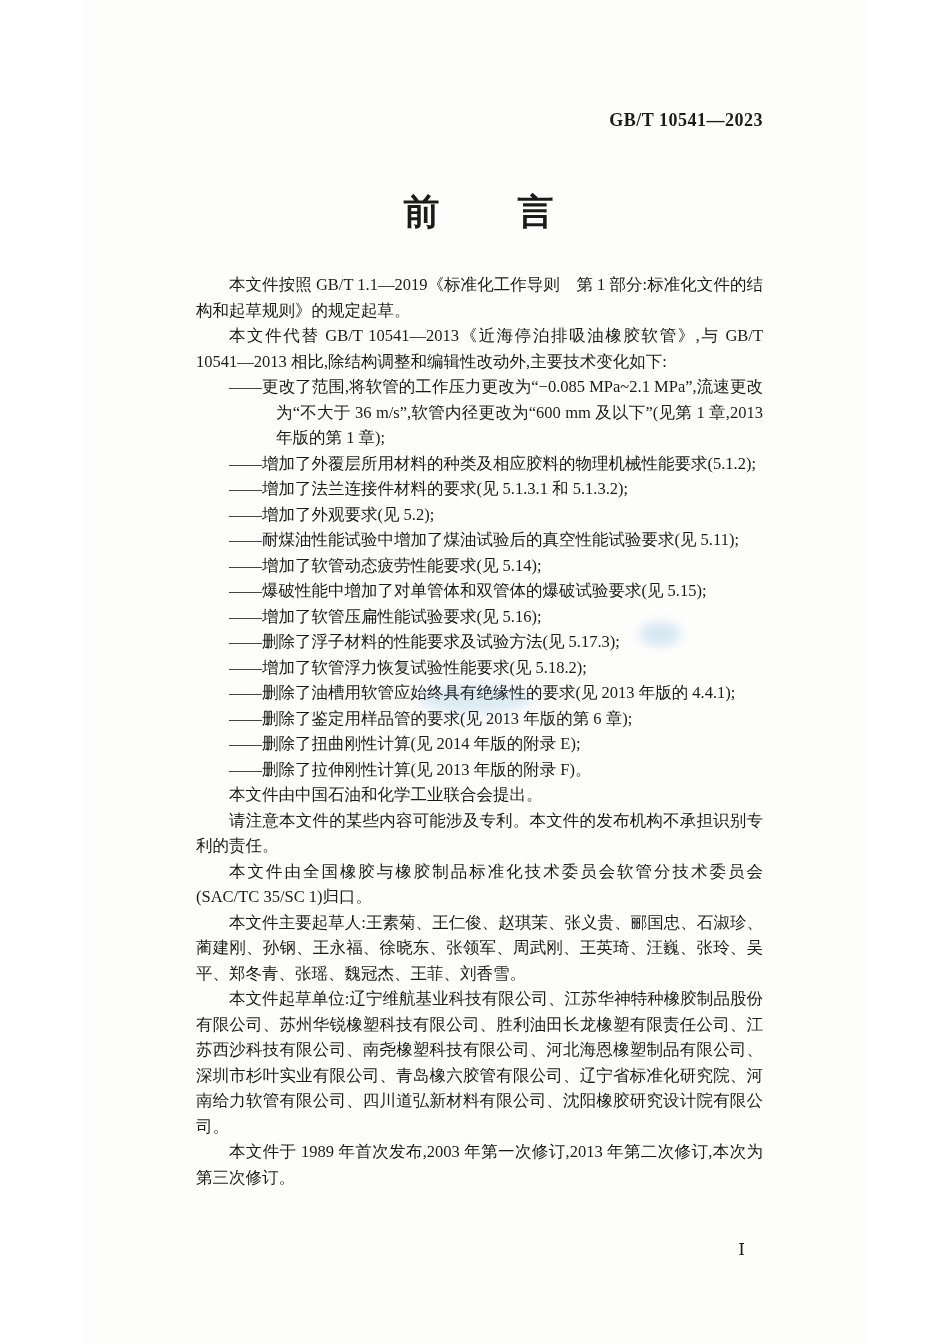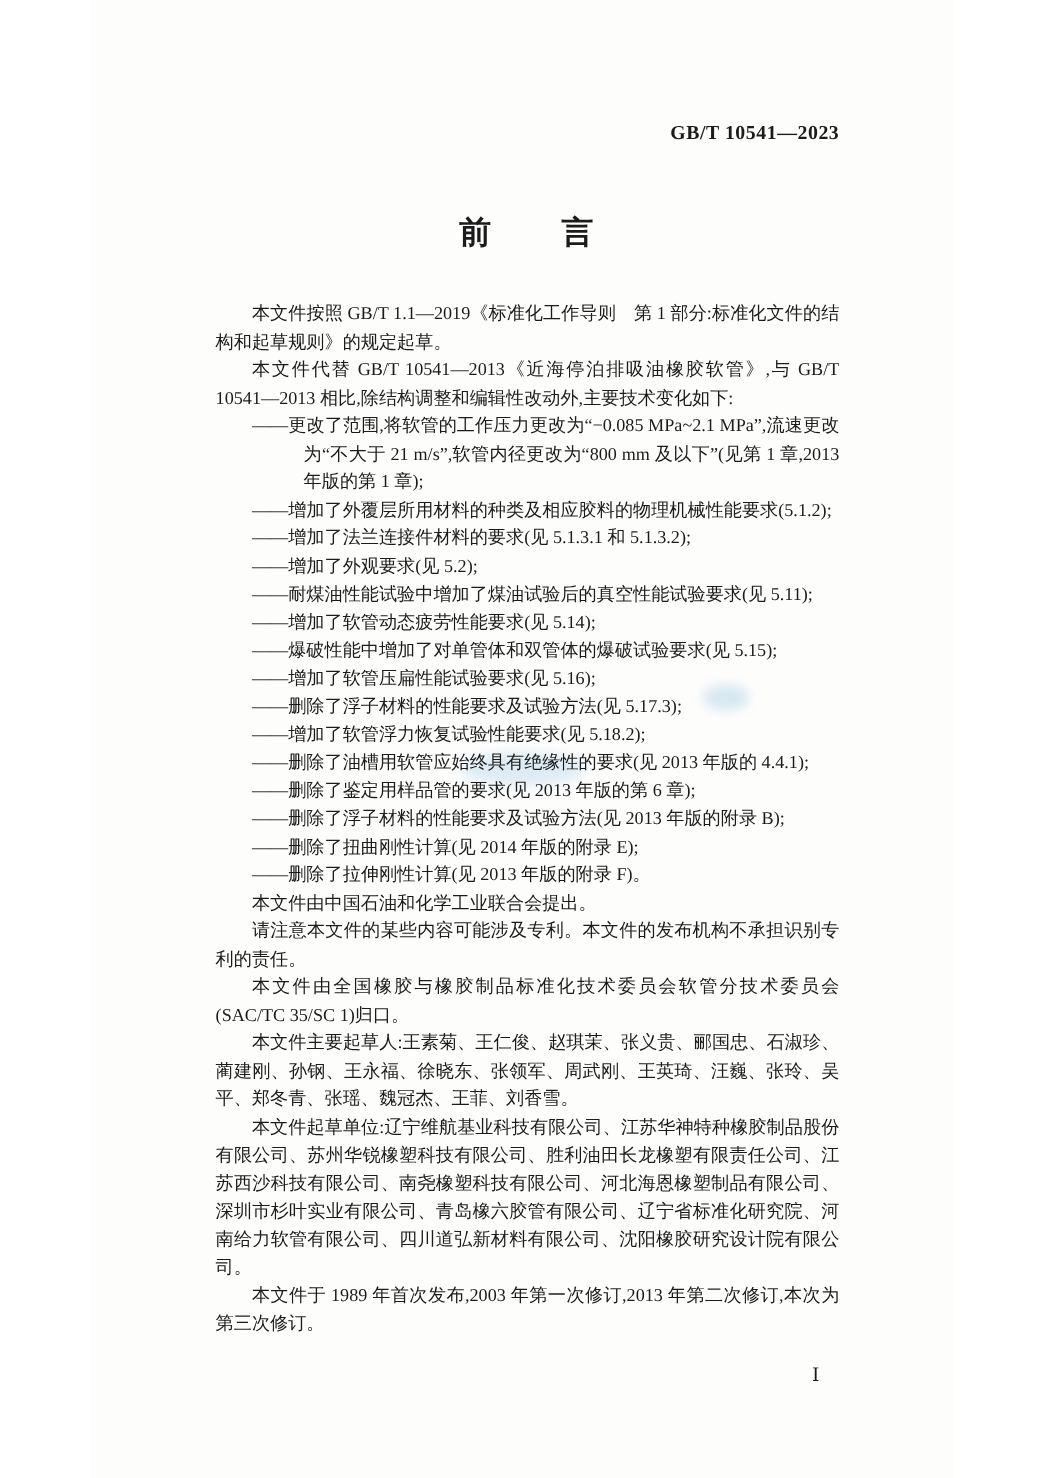--- a/index.html
+++ b/index.html
@@ -27,21 +27,21 @@
   }
   .content {
     position: absolute;
     left: 113px;
     right: 104px;
     top: 192px;
   }
   .title {
     margin: 0 0 40px 0;
     text-align: center;
-    font-size: 29px;
+    font-size: 36px;
     font-weight: 700;
     letter-spacing: 2px;
     line-height: 40px;
   }
   .body-text {
     font-size: 16.5px;
     line-height: 25.5px;
     text-align: justify;
     text-justify: inter-ideograph;
   }
@@ -95,33 +95,32 @@
 
   <div class="content">
 
     <h1 class="title">前　　言</h1>
 
     <div class="body-text">
 
       <p class="para">本文件按照 GB/T 1.1—2019《标准化工作导则　第 1 部分:标准化文件的结构和起草规则》的规定起草。</p>
       <p class="para">本文件代替 GB/T 10541—2013《近海停泊排吸油橡胶软管》,与 GB/T 10541—2013 相比,除结构调整和编辑性改动外,主要技术变化如下:</p>
 
-      <p class="change">——更改了范围,将软管的工作压力更改为“−0.085 MPa~2.1 MPa”,流速更改为“不大于 21 m/s”,软管内径更改为“800 mm 及以下”(见第 1 章,2013 年版的第 1 章);</p>
+      <p class="change">——更改了范围,将软管的工作压力更改为“−0.085 MPa~2.1 MPa”,流速更改为“不大于 36 m/s”,软管内径更改为“600 mm 及以下”(见第 1 章,2013 年版的第 1 章);</p>
       <p class="change">——增加了外覆层所用材料的种类及相应胶料的物理机械性能要求(5.1.2);</p>
       <p class="change">——增加了法兰连接件材料的要求(见 5.1.3.1 和 5.1.3.2);</p>
       <p class="change">——增加了外观要求(见 5.2);</p>
       <p class="change">——耐煤油性能试验中增加了煤油试验后的真空性能试验要求(见 5.11);</p>
       <p class="change">——增加了软管动态疲劳性能要求(见 5.14);</p>
       <p class="change">——爆破性能中增加了对单管体和双管体的爆破试验要求(见 5.15);</p>
       <p class="change">——增加了软管压扁性能试验要求(见 5.16);</p>
       <p class="change">——删除了浮子材料的性能要求及试验方法(见 5.17.3);</p>
       <p class="change">——增加了软管浮力恢复试验性能要求(见 5.18.2);</p>
       <p class="change">——删除了油槽用软管应始终具有绝缘性的要求(见 2013 年版的 4.4.1);</p>
       <p class="change">——删除了鉴定用样品管的要求(见 2013 年版的第 6 章);</p>
-      <p class="change">——删除了浮子材料的性能要求及试验方法(见 2013 年版的附录 B);</p>
       <p class="change">——删除了扭曲刚性计算(见 2014 年版的附录 E);</p>
       <p class="change">——删除了拉伸刚性计算(见 2013 年版的附录 F)。</p>
 
       <p class="para">本文件由中国石油和化学工业联合会提出。</p>
       <p class="para">请注意本文件的某些内容可能涉及专利。本文件的发布机构不承担识别专利的责任。</p>
       <p class="para">本文件由全国橡胶与橡胶制品标准化技术委员会软管分技术委员会(SAC/TC 35/SC 1)归口。</p>
       <p class="para">本文件主要起草人:王素菊、王仁俊、赵琪茉、张义贵、郦国忠、石淑珍、蔺建刚、孙钢、王永福、徐晓东、张领军、周武刚、王英琦、汪巍、张玲、吴平、郑冬青、张瑶、魏冠杰、王菲、刘香雪。</p>
       <p class="para">本文件起草单位:辽宁维航基业科技有限公司、江苏华神特种橡胶制品股份有限公司、苏州华锐橡塑科技有限公司、胜利油田长龙橡塑有限责任公司、江苏西沙科技有限公司、南尧橡塑科技有限公司、河北海恩橡塑制品有限公司、深圳市杉叶实业有限公司、青岛橡六胶管有限公司、辽宁省标准化研究院、河南给力软管有限公司、四川道弘新材料有限公司、沈阳橡胶研究设计院有限公司。</p>
       <p class="para">本文件于 1989 年首次发布,2003 年第一次修订,2013 年第二次修订,本次为第三次修订。</p>
 

